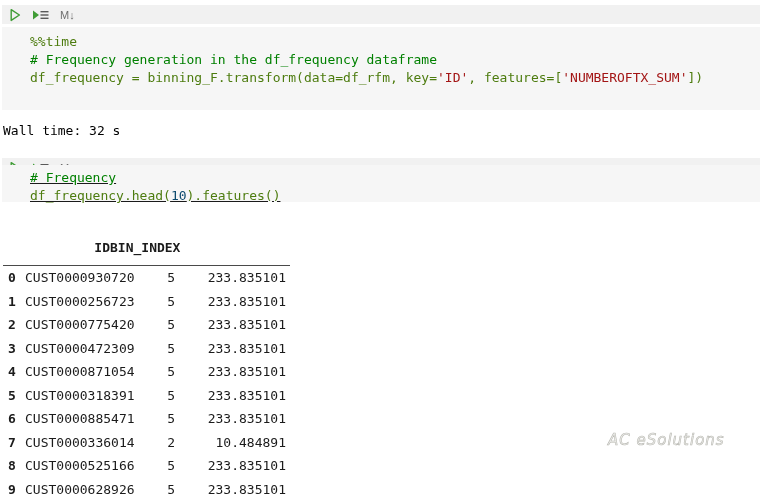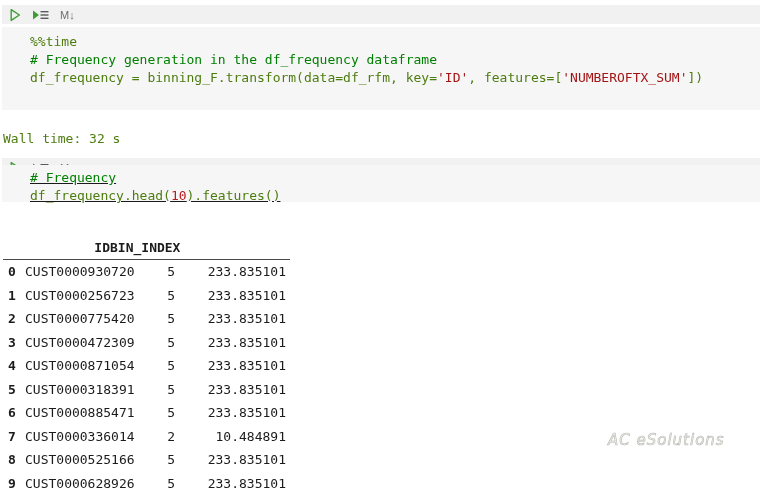--- a/index.html
+++ b/index.html
@@ -16,31 +16,31 @@
   }
 
   .code-area {
     position:absolute; left:2px; right:0;
     background:#f6f6f6; padding:6px 0 0 28px;
   }
   .code-line { height:18px; line-height:18px; white-space:pre; }
   .tok-plain   { color:#4d7c0f; }
   .tok-comment { color:#008000; }
   .tok-string  { color:#a31515; }
-  .tok-number  { color:#b91c1c; }
+  .tok-number  { color:#0c4a6e; }
 
   .plain-output {
-    position:absolute; left:3px; top:131px; white-space:pre; color:#4d7c0f;
+    position:absolute; left:3px; top:123px; white-space:pre; color:#000000;
   }
 
   .df-table { position:absolute; left:3px; top:240px; width:287px; }
   .thead, .trow {
     display:grid; grid-template-columns:22px 85px 70px 110px; align-items:center; white-space:nowrap;
   }
-  .thead { border-bottom:1px solid #4a4a4a; padding-bottom:4px; font-weight:bold; }
+  .thead { border-bottom:1px solid #4a4a4a; padding-bottom:10px; font-weight:bold; }
   .trow  { height:23.5px; }
   .tcell.idx { padding-left:5px; text-align:left; font-weight:bold; }
   .tcell.id  { text-align:left; }
   .thead .tcell.id { text-align:right; }
   .tcell.bin { text-align:right; padding-right:5px; }
   .tcell.sum { text-align:right; padding-right:4px; }
 
   .watermark {
     position:absolute; left:608px; top:431px;
     font-family:"DejaVu Sans","Liberation Sans",sans-serif;

